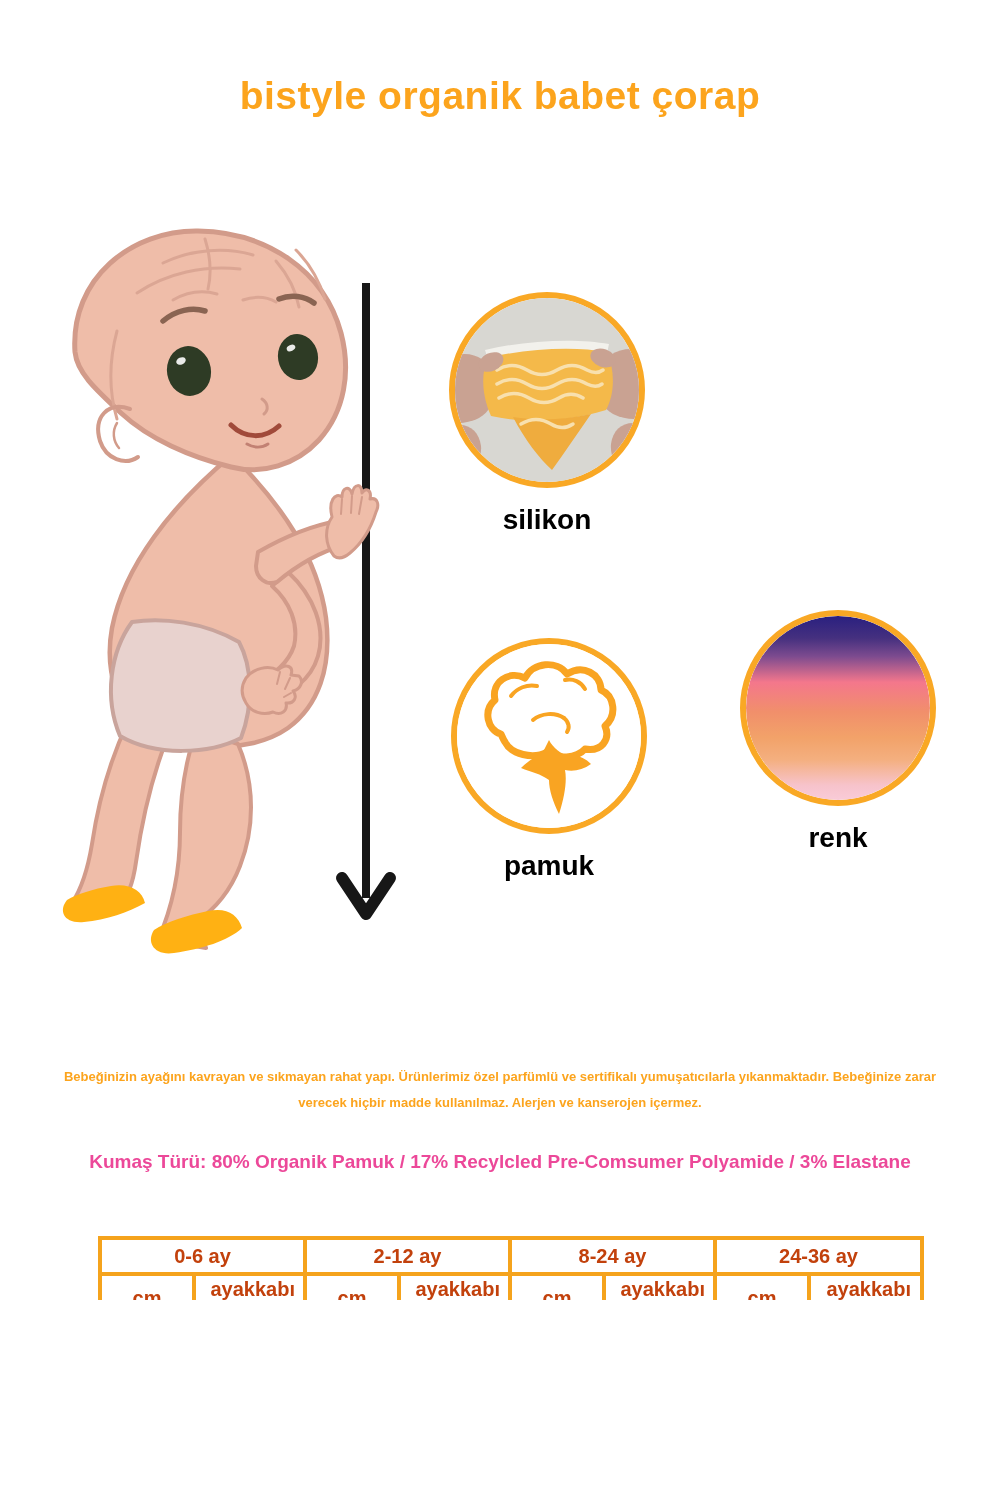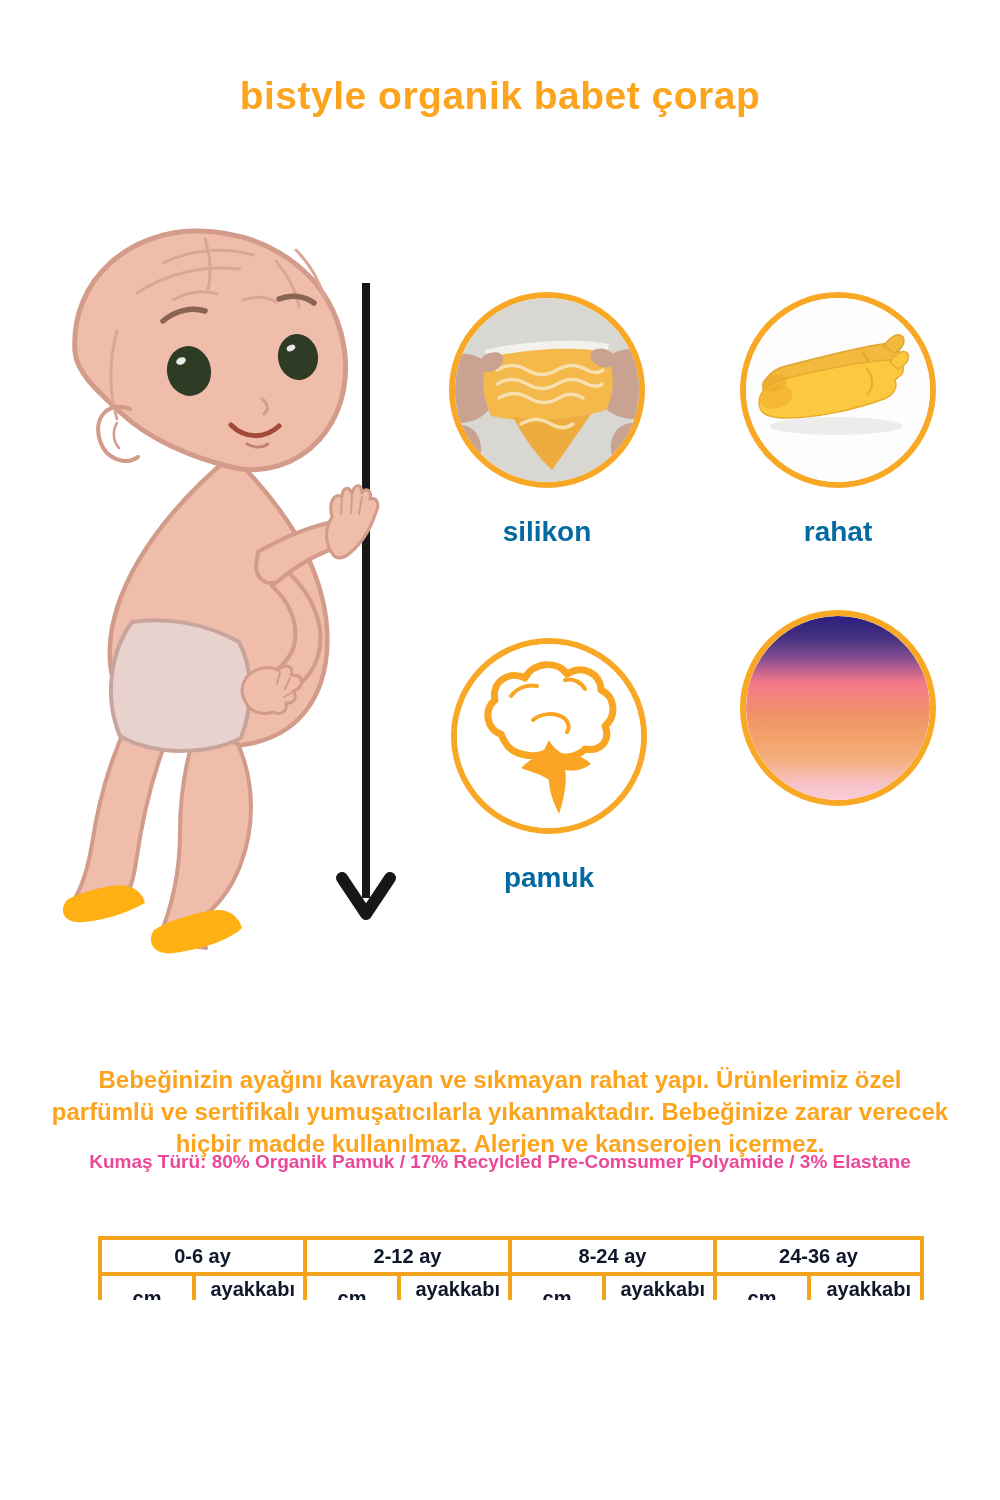--- a/index.html
+++ b/index.html
@@ -5,36 +5,36 @@
   html,body{margin:0;padding:0;background:#fff;}
   .page{position:relative;width:1000px;height:1300px;background:#ffffff;
         font-family:"Liberation Sans",sans-serif;overflow:hidden;border-radius:31px;}
   .title{position:absolute;top:74px;left:0;width:100%;text-align:center;
          font-size:39px;font-weight:bold;color:#FCA41D;letter-spacing:0.5px;}
   .baby-svg{position:absolute;left:40px;top:220px;width:360px;height:750px;}
   .feature{position:absolute;width:196px;text-align:center;}
   .feature .circle{width:184px;height:184px;border-radius:50%;border:6px solid #F9A825;
                    overflow:hidden;margin:0 auto;background:#fff;position:relative;}
   .feature .circle svg{display:block;width:184px;height:184px;}
-  .feature .label{margin-top:28px;font-size:28px;font-weight:bold;color:#0369a1;}
+  .feature .label{margin-top:16px;font-size:28px;font-weight:bold;color:#000000;}
   #f-silikon{left:449px;top:292px;}
   #f-rahat{left:740px;top:292px;}
   #f-pamuk{left:451px;top:638px;}
   #f-renk{left:740px;top:610px;}
   .renk-fill{position:absolute;inset:0;border-radius:50%;
      background:linear-gradient(180deg,#2A2080 0%,#45307F 12%,#7D4B8F 22%,#F4778C 36%,
        #F18F6B 52%,#F2A269 66%,#F4AF7F 78%,#F7C3CB 92%,#F9CBD8 100%);}
   .desc{position:absolute;top:1064px;left:48px;width:904px;text-align:center;
-        font-size:24px;line-height:32px;font-weight:bold;color:#FCA41D;}
+        font-size:13px;line-height:26px;font-weight:bold;color:#FCA41D;}
   .fabric{position:absolute;top:1151px;left:0;width:100%;text-align:center;
           font-size:19px;font-weight:bold;color:#ec4899;}
   table.sizes{position:absolute;left:98px;top:1236px;width:822px;border-collapse:collapse;
               table-layout:fixed;}
   table.sizes td{border:4px solid #F5A31C;text-align:center;vertical-align:middle;
-                 font-weight:bold;color:#0f172a;padding:0;}
+                 font-weight:bold;color:#c2410c;padding:0;}
   tr.age-row td{height:32px;font-size:20px;}
   tr.sub-row td{height:44px;font-size:20px;line-height:17px;}
   tr.val-row td{height:56px;font-size:19px;}
   .shoe-wrap{display:block;width:78px;margin:4px auto;}
 </style>
 </head>
 <body>
 
 <div class="page">
 
@@ -149,39 +149,20 @@
           <path d="M44,100 C54,94 64,94 74,100 C84,106 94,106 104,100 C112,95 120,95 128,100"></path>
           <path d="M66,126 C76,120 86,120 96,126 C104,131 112,130 118,126"></path>
         </g>
         <ellipse cx="36" cy="64" rx="13" ry="9" transform="rotate(-25 36 64)" fill="#C9A292"></ellipse>
         <ellipse cx="148" cy="60" rx="13" ry="9" transform="rotate(20 148 60)" fill="#C9A292"></ellipse>
       </svg>
     </div>
     <div class="label">silikon</div>
   </div>
 
-  <div class="feature" id="f-rahat">
-    <div class="circle">
-      <svg viewBox="0 0 184 184">
-        <rect x="0" y="0" width="184" height="184" fill="#FDFDFD"></rect>
-        <ellipse cx="90" cy="128" rx="66" ry="9" fill="#ECECEA"></ellipse>
-        <path d="M18,96 C14,84 24,72 40,68 C72,60 108,50 136,46 C148,44 156,50 152,58
-                 L146,64 C150,70 148,78 140,83 C112,96 76,104 46,105 C30,106 20,103 18,96 Z" fill="#F3B93E" stroke="#E0A52E" stroke-width="1.5"></path>
-        <path d="M138,48 C144,38 153,34 157,39 C160,45 155,52 148,55 Z" fill="#F3B93E" stroke="#E0A52E" stroke-width="1.5"></path>
-        <path d="M116,54 C123,61 124,70 118,76" fill="none" stroke="#E0A52E" stroke-width="2"></path>
-        <path d="M14,110 C10,97 20,85 38,81 C74,72 112,64 142,62 C154,61 160,68 156,76
-                 L149,82 C152,89 148,97 138,101 C108,112 70,120 42,120 C27,120 16,117 14,110 Z" fill="#FBC83F" stroke="#E8AC2C" stroke-width="1.5"></path>
-        <path d="M144,64 C150,54 159,51 162,56 C164,62 159,68 152,71 Z" fill="#FBC83F" stroke="#E8AC2C" stroke-width="1.5"></path>
-        <path d="M120,70 C128,78 128,90 121,97" fill="none" stroke="#E8AC2C" stroke-width="2"></path>
-        <ellipse cx="30" cy="99" rx="17" ry="11" transform="rotate(-14 30 99)" fill="#EFAF2F" opacity="0.65"></ellipse>
-        <ellipse cx="28" cy="85" rx="13" ry="8" transform="rotate(-14 28 85)" fill="#E8A62A" opacity="0.5"></ellipse>
-      </svg>
-    </div>
-    <div class="label">rahat</div>
-  </div>
 
   <div class="feature" id="f-pamuk">
     <div class="circle">
       <svg viewBox="0 0 184 184">
         <rect x="0" y="0" width="184" height="184" fill="#ffffff"></rect>
         <path d="M44,90 C30,86 26,66 38,56 C34,38 52,26 68,34 C76,18 100,16 110,30
                  C126,20 144,30 144,46 C158,52 160,72 148,82 C154,96 144,108 128,105
                  C120,114 100,116 90,108 C76,116 54,110 48,98 C46,95 45,92 44,90 Z" fill="#ffffff" stroke="#F9A422" stroke-width="7" stroke-linejoin="round"></path>
         <g fill="none" stroke="#F9A422" stroke-width="4" stroke-linecap="round">
           <path d="M54,52 C60,44 70,40 80,42"></path>
@@ -195,20 +176,21 @@
                  C72,116 80,112 86,108 C88,104 90,100 92,96 Z" fill="#F9A422"></path>
       </svg>
     </div>
     <div class="label">pamuk</div>
   </div>
 
   <div class="feature" id="f-renk">
     <div class="circle">
       <div class="renk-fill"></div>
     </div>
+    <div class="label">renk</div>
   </div>
 
   <div class="desc">Bebeğinizin ayağını kavrayan ve sıkmayan rahat yapı. Ürünlerimiz özel parfümlü ve sertifikalı yumuşatıcılarla yıkanmaktadır. Bebeğinize zarar verecek hiçbir madde kullanılmaz. Alerjen ve kanserojen içermez.</div>
 
   <div class="fabric">Kumaş Türü: 80% Organik Pamuk / 17% Recylcled Pre-Comsumer Polyamide / 3% Elastane</div>
 
   <table class="sizes">
     <colgroup>
       <col style="width:94px">
         <col style="width:111px">

